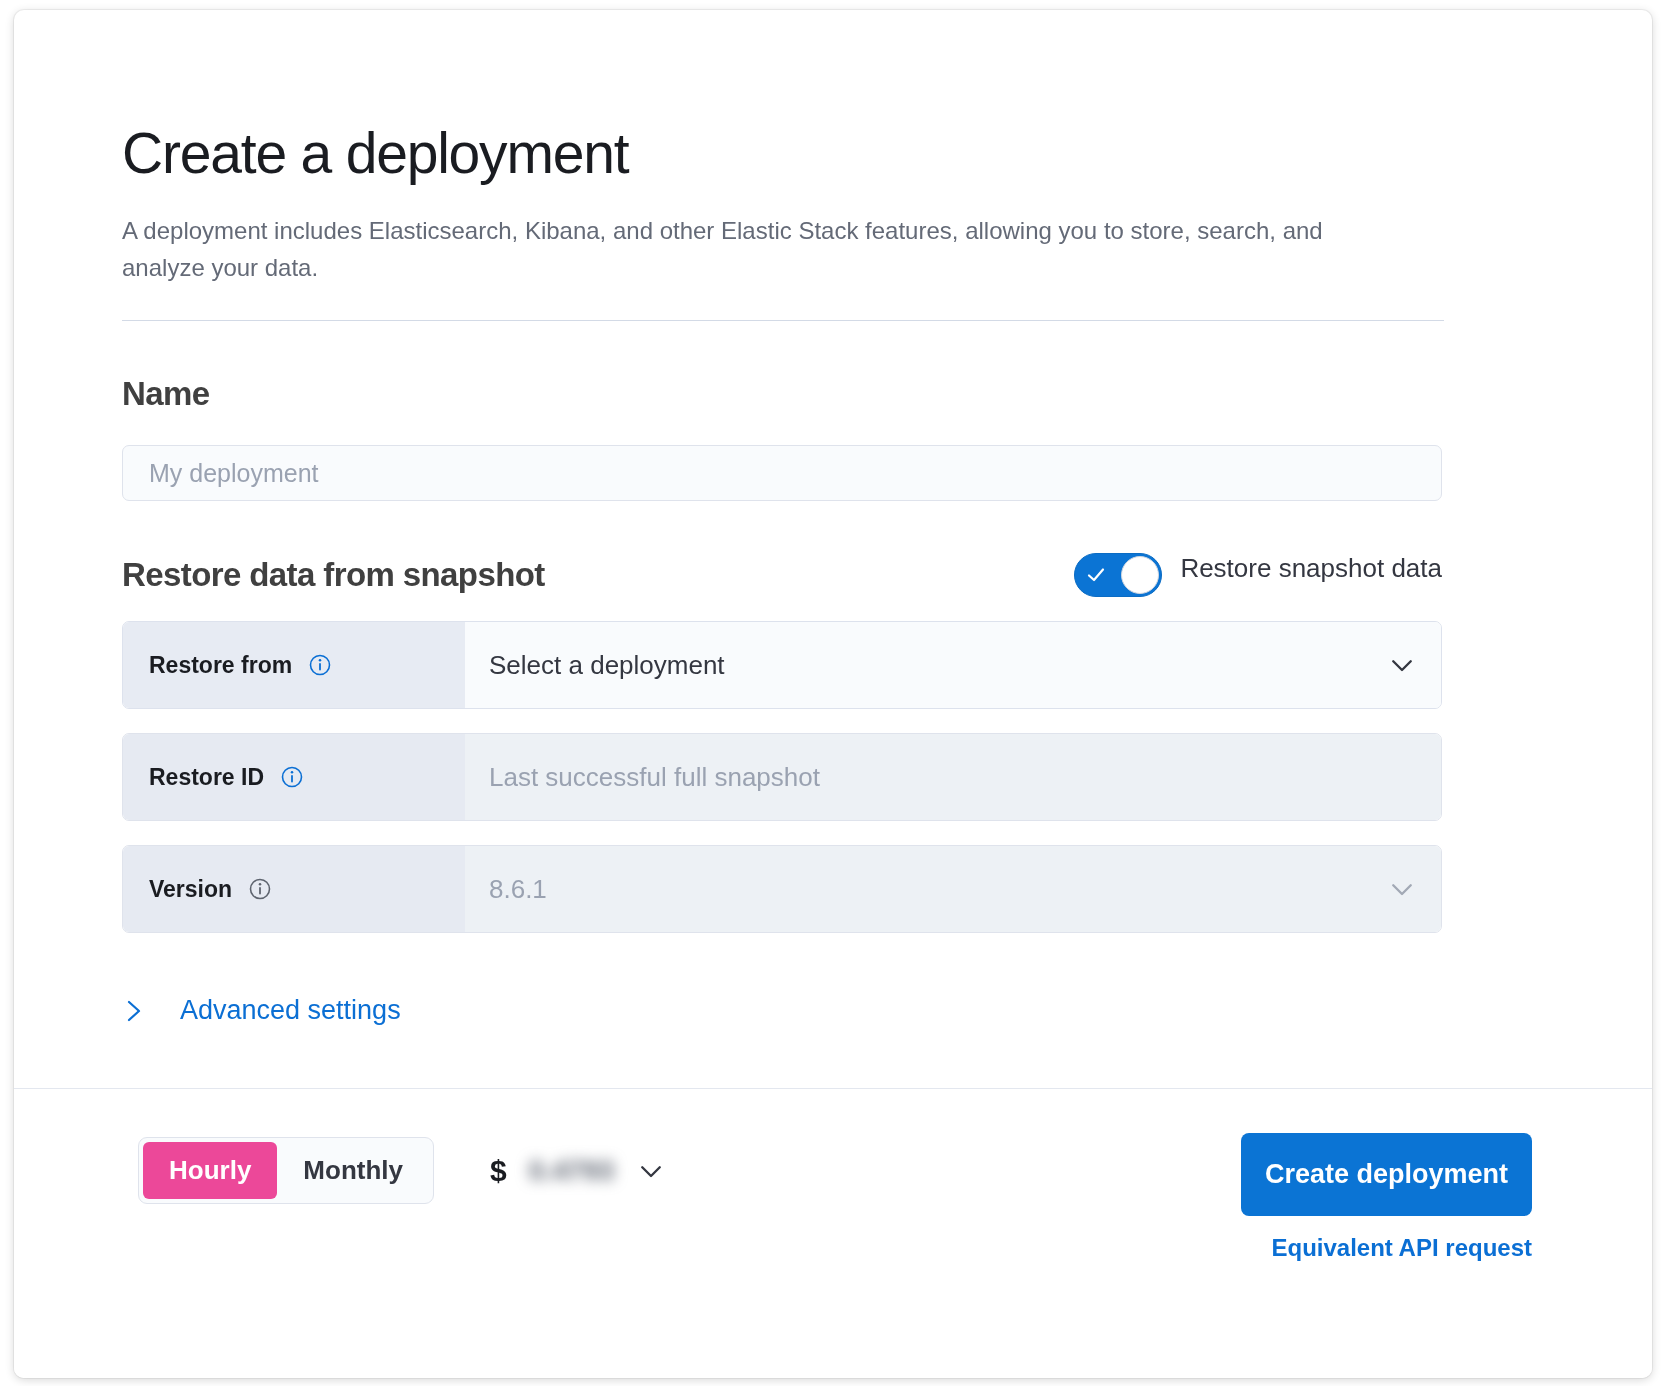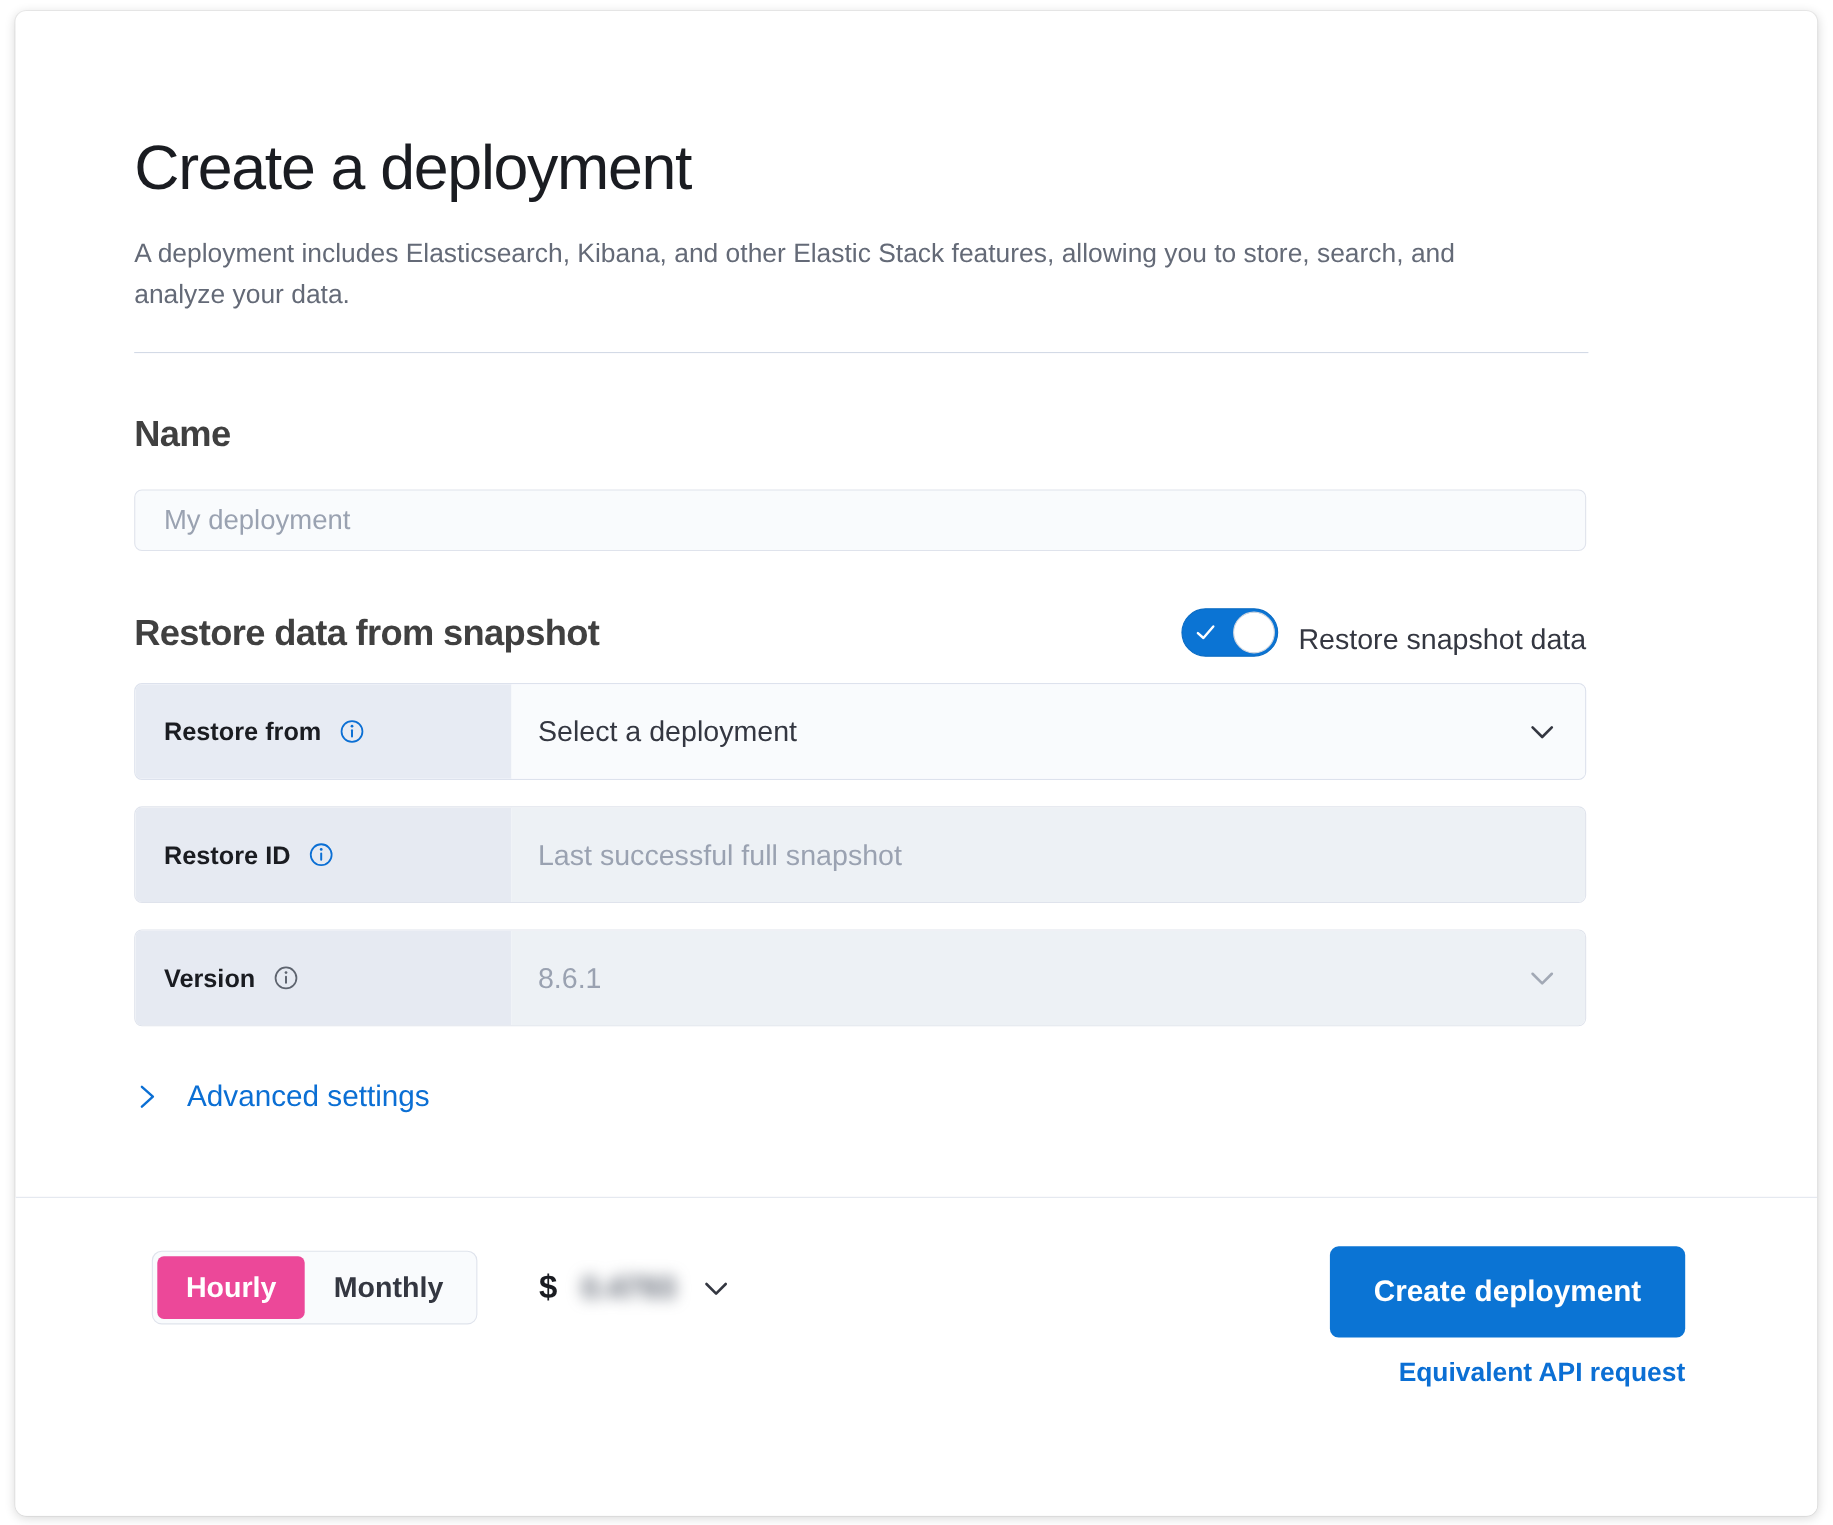--- a/index.html
+++ b/index.html
@@ -86,21 +86,21 @@
   
   #restore-heading-row {
     margin-top: 52px;
     width: 1320px;
     display: flex;
     align-items: center;
     justify-content: space-between;
   }
   #restore-toggle-wrap {
     display: flex;
-    align-items: flex-end;
+    align-items: flex-start;
     gap: 18px;
   }
   #restore-toggle {
     width: 88px;
     height: 44px;
     border-radius: 22px;
     background: #0b74d4;
     border: 1px solid #0b6cc4;
     position: relative;
     cursor: pointer;
@@ -182,24 +182,24 @@
 
   
   .chevron {
     width: 30px;
     height: 30px;
     flex: none;
   }
 
   
   #advanced-settings {
-    margin-top: 48px;
+    margin-top: 62px;
     display: inline-flex;
     align-items: center;
-    gap: 24px;
+    gap: 34px;
     cursor: pointer;
   }
   #advanced-settings .label {
     font-size: 27px;
     color: #0b6fd4;
     font-weight: 400;
   }
   #advanced-chevron { width: 24px; height: 28px; }
 
   
@@ -269,21 +269,21 @@
     gap: 18px;
   }
   #create-deployment-button {
     background: #0b74d4;
     color: #ffffff;
     border: none;
     border-radius: 8px;
     font-family: "Liberation Sans", sans-serif;
     font-size: 27px;
     font-weight: 700;
-    padding: 26px 40px;
+    padding: 26px 24px;
     cursor: pointer;
     white-space: nowrap;
   }
   #equivalent-api-link {
     font-size: 24px;
     color: #0b6fd4;
     font-weight: 700;
     cursor: pointer;
     text-decoration: none;
   }

